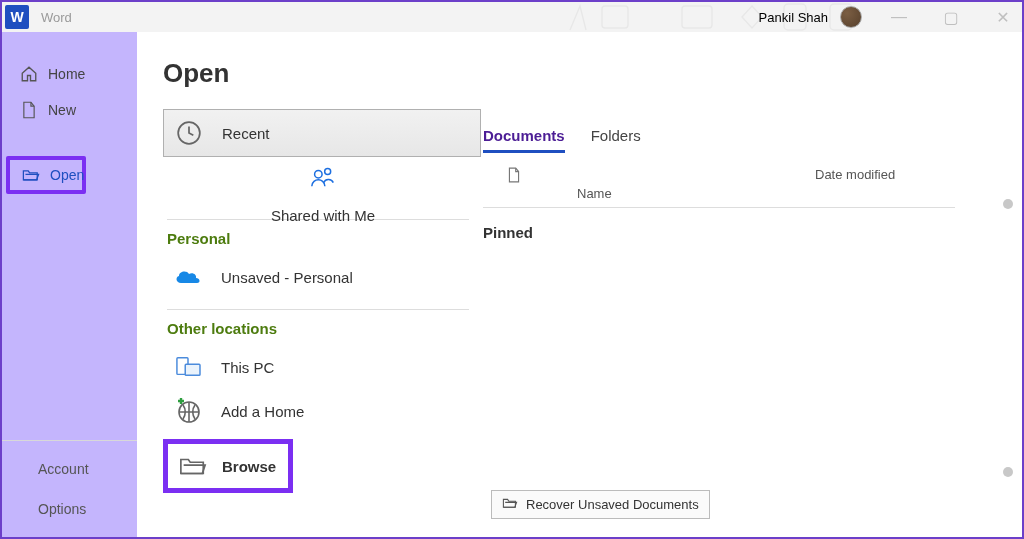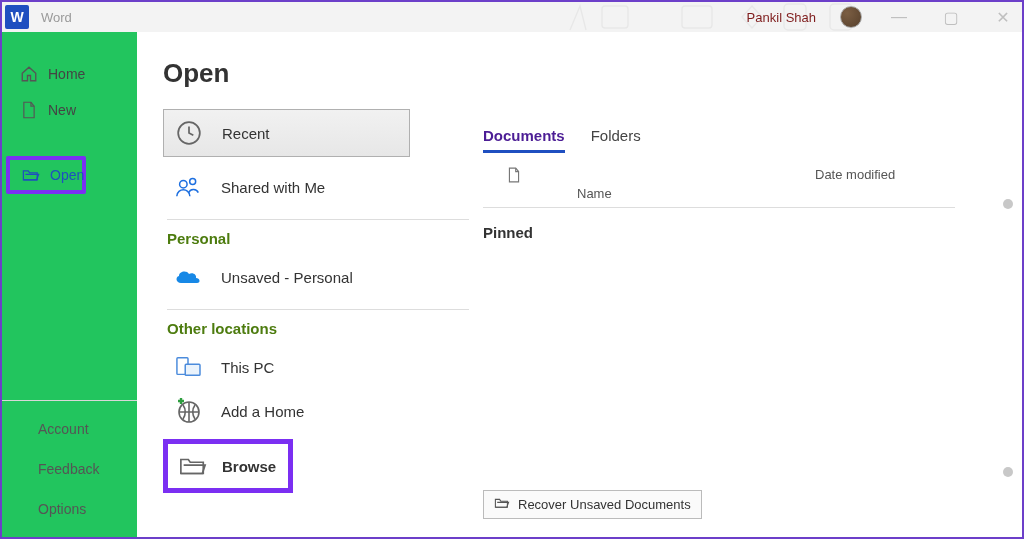--- a/index.html
+++ b/index.html
@@ -26,27 +26,27 @@
     color: #fff; font-weight: bold; font-size: 14px;
     border-radius: 2px;
     margin-right: 12px;
   }
   .app-title { color: #9a9a9a; font-size: 13px; }
   .titlebar-right {
     position: absolute; right: 4px; top: 0; height: 100%;
     display: flex; align-items: center; gap: 22px;
     color: #bfbfbf;
   }
-  .titlebar-right .user { display: flex; align-items: center; gap: 24px; font-size: 13px; color:#7f1d1d;}
+  .titlebar-right .user { display: flex; align-items: center; gap: 12px; font-size: 13px; color:#000000;}
   .avatar { width: 22px; height: 22px; border-radius: 50%; background: radial-gradient(circle at 30% 30%, #7b5e43, #563f2b); border: 1px solid #aaa;}
   .wc { width: 30px; display:flex; justify-content:center; }
   .layout { display: flex; height: calc(100% - 30px); }
   .leftnav {
     width: 135px;
-    background: #22c55e;
+    background: #c4b5fd;
     display: flex; flex-direction: column;
     padding-top: 24px;
   }
   .leftnav .group-top { flex: 1; }
   .nav-item {
     display: flex; align-items: center; gap: 10px;
     height: 36px;
     padding-left: 18px;
     font-size: 14px; color: #444;
     cursor: pointer;
@@ -78,21 +78,21 @@
     display: flex; align-items: center; gap: 18px;
     height: 44px;
     font-size: 15px; color: #333;
     padding-left: 10px;
     cursor: pointer;
   }
   .loc-item.recent {
     height: 48px;
     border: 1px solid #b0b0b0;
     background: linear-gradient(#f1f1f1,#e7e7e7);
-    width: 247px;
+    width: 318px;
   }
   .loc-item .loc-icon {
     width: 30px; height: 30px; display:flex; align-items:center; justify-content:center;
   }
   .loc-header {
     font-size: 15px; font-weight: 600; color: #4d7c0f;
     margin: 10px 0 8px 4px;
   }
   hr.loc-sep { border: none; border-top: 1px solid #ddd; margin: 10px 4px 0 4px; }
   .browse-hl {
@@ -128,21 +128,21 @@
   .list-header .col-name { margin-left: 56px; flex:1;margin-top:19px;}
   .list-header .col-date { width: 140px; }
   .pinned { font-weight: 700; color:#333; margin-top: 16px; font-size: 15px;}
   .scrollbar {
     position: absolute; right: 6px; top: 90px; width: 14px; bottom: 60px;
   }
   .scrollbar .thumb {
     position:absolute; left:2px; width:8px; background:#c8c8c8; border-radius:4px;
   }
   .recover-btn {
-    position: absolute; left: 0px; bottom: 18px;
+    position: absolute; left: 8px; bottom: 18px;
     border: 1px solid #bbb;
     background: #fafafa;
     font-size: 13px; color: #333;
     padding: 6px 10px;
     display: inline-flex; align-items: center; gap: 8px;
     cursor: pointer;
   }
   .doodles {
     position: absolute; right: 120px; top: -2px; height: 34px; width: 340px;
     opacity: 0.25;
@@ -211,44 +211,41 @@
         </div>
       </div>
     </div>
 
     <div class="bottom">
       <div class="sep"></div>
       <div class="nav-item">
           <span>Account</span>
         </div>
       <div class="nav-item">
-          <span>Feedback</span>
-        </div>
-      <div class="nav-item">
           <span>Options</span>
         </div>
     </div>
   </div>
 
   <div class="main">
     <div class="page-title">Open</div>
 
     <div class="main-body">
       <div class="locations">
         <div class="loc-item recent">
           <span class="loc-icon">
             <svg width="26" height="26" viewBox="0 0 24 24" fill="none" stroke="#666" stroke-width="1.6">
                 <circle cx="12" cy="12" r="10"></circle>
                 <path d="M12 6 V12 L16 14"></path>
               </svg>
           </span>
           <span>Recent</span>
         </div>
 
-        <div class="loc-item" style="margin-top:8px;">
+        <div class="loc-item" style="margin-top:8px;flex-direction:column;">
           <span class="loc-icon">
             <svg width="28" height="24" viewBox="0 0 30 24" fill="none" stroke="#1d6fe0" stroke-width="1.6">
                 <circle cx="10" cy="9" r="4"></circle>
                 <circle cx="20" cy="6" r="3.2"></circle>
                 <path d="M3 22 C3 17 7 15 10 15 C13 15 17 17 17 22"></path>
                 <path d="M16 18 C17 14 24 13 26 18"></path>
               </svg>
           </span>
           <span>Shared with Me</span>
         </div>

